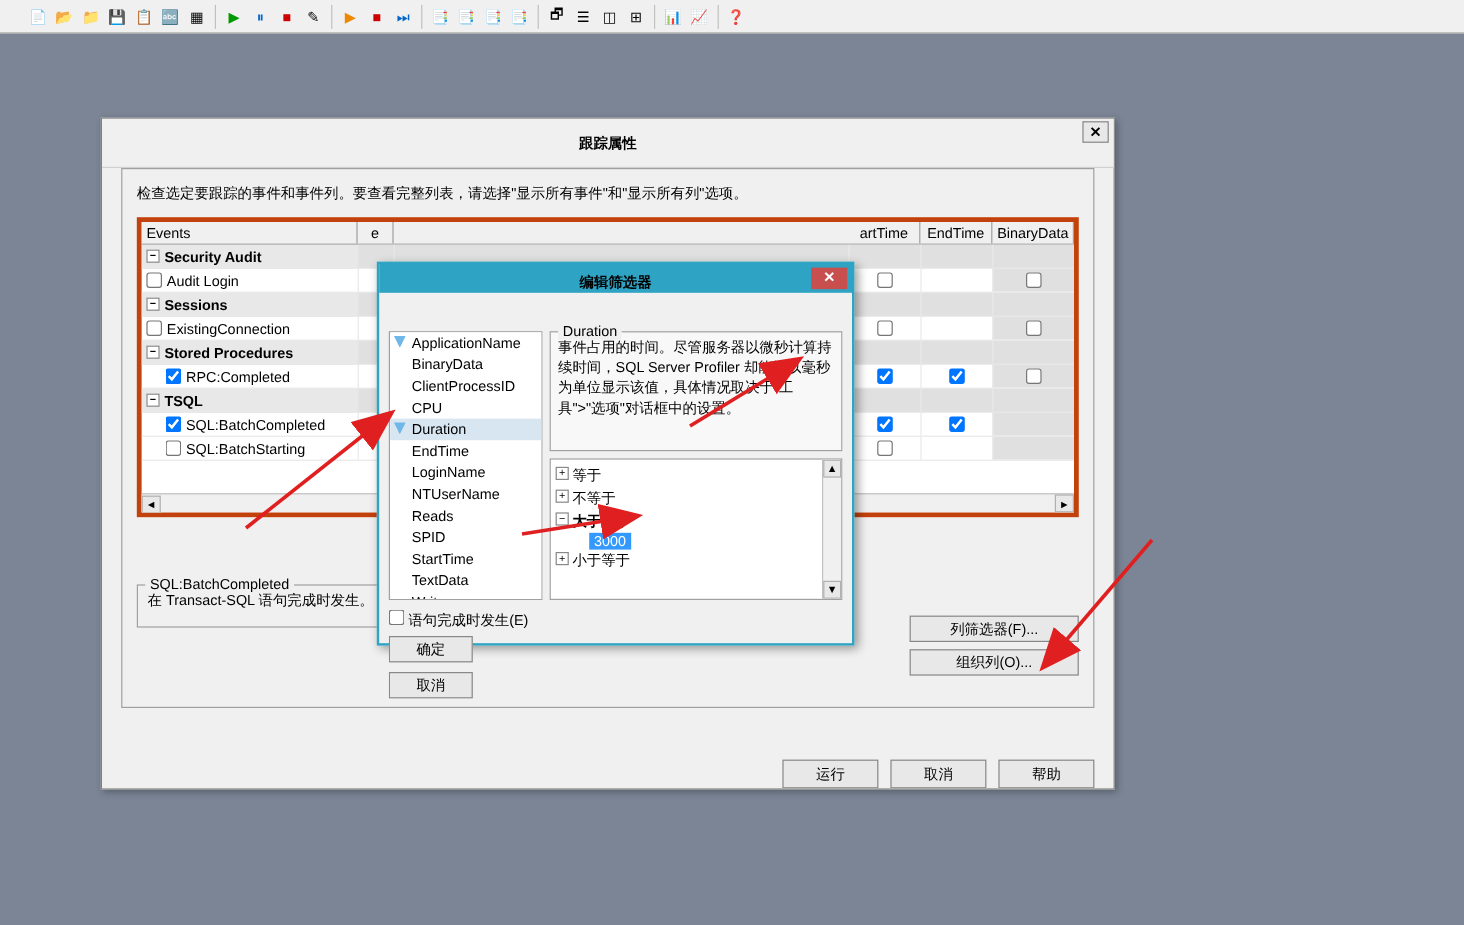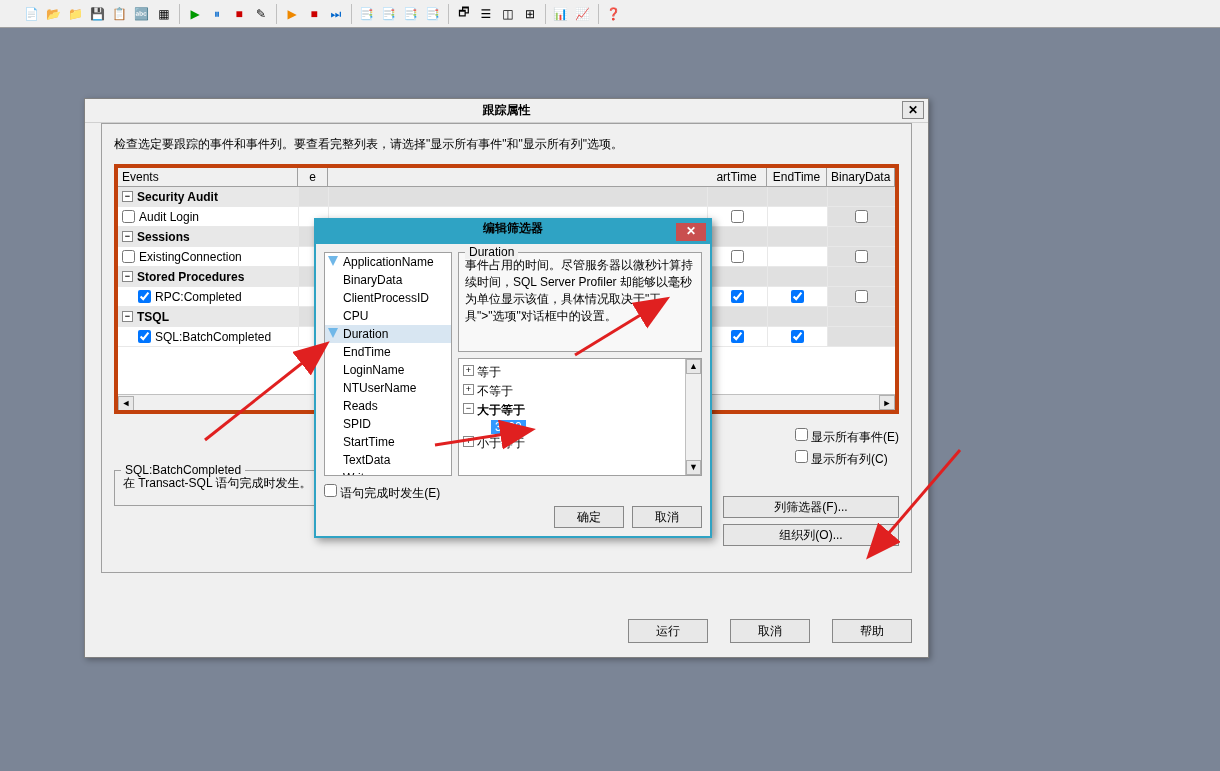--- a/index.html
+++ b/index.html
@@ -6,21 +6,21 @@
 body { margin: 0; width: 1220px; height: 771px; background: #7b8596; overflow: hidden; position: relative; }
 .app { position: absolute; left: 0; top: 0; right: 0; bottom: 0; }
 .menubar { background: #f0f0f0; height: 22px; padding: 3px 22px; border-bottom: 1px solid #d0d0d0; }
 .menubar span { margin-right: 16px; cursor: default; }
 .toolbar { background: #f0f0f0; height: 28px; border-bottom: 1px solid #a0a0a0; display: flex; align-items: center; padding: 0 22px; gap: 2px; }
 .tb-btn { width: 20px; height: 20px; display: flex; align-items: center; justify-content: center; cursor: pointer; }
 .tb-sep { width: 1px; height: 20px; background: #c0c0c0; margin: 0 3px; }
 
 
 .dlg-trace { position: absolute; left: 84px; top: 98px; width: 845px; height: 560px; background: #f0f0f0; border: 1px solid #808080; box-shadow: 2px 2px 6px rgba(0,0,0,.3); }
-.dlg-title { height: 24px; background: #f0f0f0; display: flex; align-items: center; justify-content: center; border-bottom: 1px solid #d0d0d0; font-weight: bold; position: relative; }
+.dlg-title { height: 41px; background: #f0f0f0; display: flex; align-items: center; justify-content: center; border-bottom: 1px solid #d0d0d0; font-weight: bold; position: relative; }
 .dlg-close { position: absolute; right: 4px; top: 2px; width: 22px; height: 18px; background: #e8e8e8; border: 1px solid #888; text-align: center; font-weight: bold; cursor: pointer; line-height: 16px; }
 .tabs { display: flex; margin: 10px 16px 0 16px; }
 .tab { padding: 3px 14px; border: 1px solid #a0a0a0; background: #f0f0f0; margin-right: -1px; cursor: pointer; position: relative; }
 .tab.active { background: #fff; border-bottom: 1px solid #fff; z-index: 2; }
 .tab-body { margin: 0 16px 10px 16px; border: 1px solid #a0a0a0; background: #f0f0f0; padding: 12px; height: 450px; position: relative; }
 .hint { margin-bottom: 10px; }
 
 .events-grid { border: 4px solid #c2410c; background: #fff; position: absolute; left: 12px; top: 40px; right: 12px; height: 250px; overflow: hidden; }
 .grid-head { display: flex; background: #f0f0f0; border-bottom: 1px solid #a0a0a0; font-family: "Courier New", monospace; }
 .gh-events { width: 180px; padding: 2px 4px; border-right: 1px solid #a0a0a0; }
@@ -39,48 +39,48 @@
 .hscroll .sbtn { width: 16px; height: 15px; border: 1px solid #b0b0b0; background: #e8e8e8; display: inline-flex; align-items: center; justify-content: center; font-size: 9px; }
 .hscroll .right { float: right; }
 
 .infobox { position: absolute; left: 12px; bottom: 66px; width: 590px; height: 36px; border: 1px solid #a0a0a0; padding: 4px 8px; }
 .infobox .lbl { position: absolute; top: -8px; left: 6px; background: #f0f0f0; padding: 0 4px; }
 .infobox2 { position: absolute; left: 12px; bottom: 16px; width: 590px; height: 42px; border: 1px solid #a0a0a0; padding: 4px 8px; }
 .infobox2 .lbl { position: absolute; top: -8px; left: 6px; background: #f0f0f0; padding: 0 4px; }
 
 .rightopts { position: absolute; right: 12px; bottom: 100px; }
 .rightopts label { display: block; margin-bottom: 4px; }
-.rbtn { position: absolute; right: 12px; width: 176px; height: 22px; border: 1px solid #888; background: #e8e8e8; text-align: center; line-height: 20px; cursor: pointer; }
+.rbtn { position: absolute; right: 12px; width: 141px; height: 22px; border: 1px solid #888; background: #e8e8e8; text-align: center; line-height: 20px; cursor: pointer; }
 .rbtn.filter { bottom: 54px; }
 .rbtn.org { bottom: 26px; }
 
-.dlg-buttons { position: absolute; right: 16px; bottom: 14px; display: flex; gap: 22px; }
+.dlg-buttons { position: absolute; right: 16px; bottom: 0; display: flex; gap: 10px; }
 .dlg-buttons button { width: 80px; height: 24px; border: 1px solid #888; background: #e8e8e8; cursor: pointer; }
 
 
 .dlg-filter { position: absolute; left: 314px; top: 218px; width: 398px; height: 320px; background: #f0f0f0; border: 2px solid #2fa3c4; box-shadow: 3px 3px 8px rgba(0,0,0,.4); z-index: 10; }
-.df-title { height: 24px; background: #2fa3c4; color: #000; display: flex; align-items: flex-start; justify-content: center; font-weight: bold; position: relative; }
+.df-title { height: 24px; background: #2fa3c4; color: #000; display: flex; align-items: flex-end; justify-content: center; font-weight: bold; position: relative; }
 .df-close { position: absolute; right: 4px; top: 3px; width: 30px; height: 18px; background: #c94f4f; color: #fff; text-align: center; cursor: pointer; line-height: 16px; font-weight: bold;}
-.df-body { padding: 8px; display: flex; gap: 6px; height: 240px; }
+.df-body { padding: 8px; display: flex; gap: 6px; height: 240px; margin-top: 24px; }
 .df-list { width: 128px; border: 1px solid #a0a0a0; background: #fff; overflow: auto; }
 .df-list div { padding: 2px 4px 2px 18px; position: relative; cursor: default; }
 .df-list div.filt::before { content: ""; position: absolute; left: 3px; top: 3px; width: 10px; height: 10px; background: #6fb7e8; clip-path: polygon(0 0,100% 0,50% 100%); }
 .df-list div.sel { background: #d8e6f2; }
 .df-right { flex: 1; display: flex; flex-direction: column; gap: 6px; }
 .df-desc { border: 1px solid #a0a0a0; background: #f8f8f8; padding: 4px 6px; height: 100px; position: relative; }
 .df-desc .lbl { position: absolute; top: -8px; left: 6px; background: #f0f0f0; padding: 0 4px; }
 .df-tree { border: 1px solid #a0a0a0; background: #fff; flex: 1; padding: 4px; overflow: auto; position: relative; }
 .df-tree .node { padding: 1px 0 1px 14px; position: relative; }
 .df-tree .exp { position: absolute; left: 0; top: 2px; width: 11px; height: 11px; border: 1px solid #888; background: #fff; font-size: 9px; text-align: center; line-height: 9px; }
 .df-tree .val { margin-left: 28px; background: #3399ff; color: #fff; padding: 0 4px; display: inline-block; }
 .df-vscroll { position: absolute; right: 0; top: 0; bottom: 0; width: 16px; background: #f0f0f0; border-left: 1px solid #c0c0c0; }
 .df-vscroll div { height: 15px; border: 1px solid #b0b0b0; background: #e8e8e8; text-align: center; font-size: 9px; line-height: 13px; }
 .df-vscroll .down { position: absolute; bottom: 0; left: 0; right: 0; }
 .df-excl { padding: 0 8px 4px 8px; }
-.df-btns { display: flex; justify-content: flex-end; gap: 8px; padding: 0 8px 8px 8px; }
+.df-btns { display: flex; justify-content: flex-end; gap: 8px; padding: 0 8px 8px 8px; flex-direction: column; }
 .df-btns button { width: 70px; height: 22px; border: 1px solid #888; background: #e8e8e8; cursor: pointer; }
 
 
 svg.anno { position: absolute; left: 0; top: 0; width: 1220px; height: 771px; pointer-events: none; z-index: 50; }
 </style>
 </head>
 <body>
 
 <div class="app">
   <div class="toolbar">
@@ -234,33 +234,42 @@
               <div class="cc" style="width:30px"></div>
               <div class="cc" style="flex:1"></div>
               <div class="cc">
                 <input type="checkbox" checked="" style="">
               </div>
               <div class="cc">
                 <input type="checkbox" checked="" style="">
               </div>
               <div class="cc wide" style="background:#e0e0e0"></div>
             </div>
+          <div class="gr">
+              <div class="ec" style="padding-left:20px">
+                <input type="checkbox" style="">
+                <span>SQL:BatchStarting</span>
+              </div>
+              <div class="cc" style="width:30px"></div>
+              <div class="cc" style="flex:1"></div>
+              <div class="cc">
+                <input type="checkbox" style="">
+              </div>
+              <div class="cc"></div>
+              <div class="cc wide" style="background:#e0e0e0"></div>
+            </div>
         </div>
         <div class="hscroll"><span class="sbtn">◄</span><span class="sbtn right">►</span></div>
       </div>
 
       <div class="infobox">
         <span class="lbl">SQL:BatchCompleted</span>
         <span>在 Transact-SQL 语句完成时发生。</span>
       </div>
 
-      <div class="rightopts">
-        <label><input type="checkbox" style=""> <span>显示所有事件(E)</span></label>
-        <label><input type="checkbox" style=""> <span>显示所有列(C)</span></label>
-      </div>
       <div class="rbtn filter">列筛选器(F)...</div>
       <div class="rbtn org">组织列(O)...</div>
     </div>
     <div class="dlg-buttons">
       <button>运行</button>
       <button>取消</button>
       <button>帮助</button>
     </div>
   </div>
 

